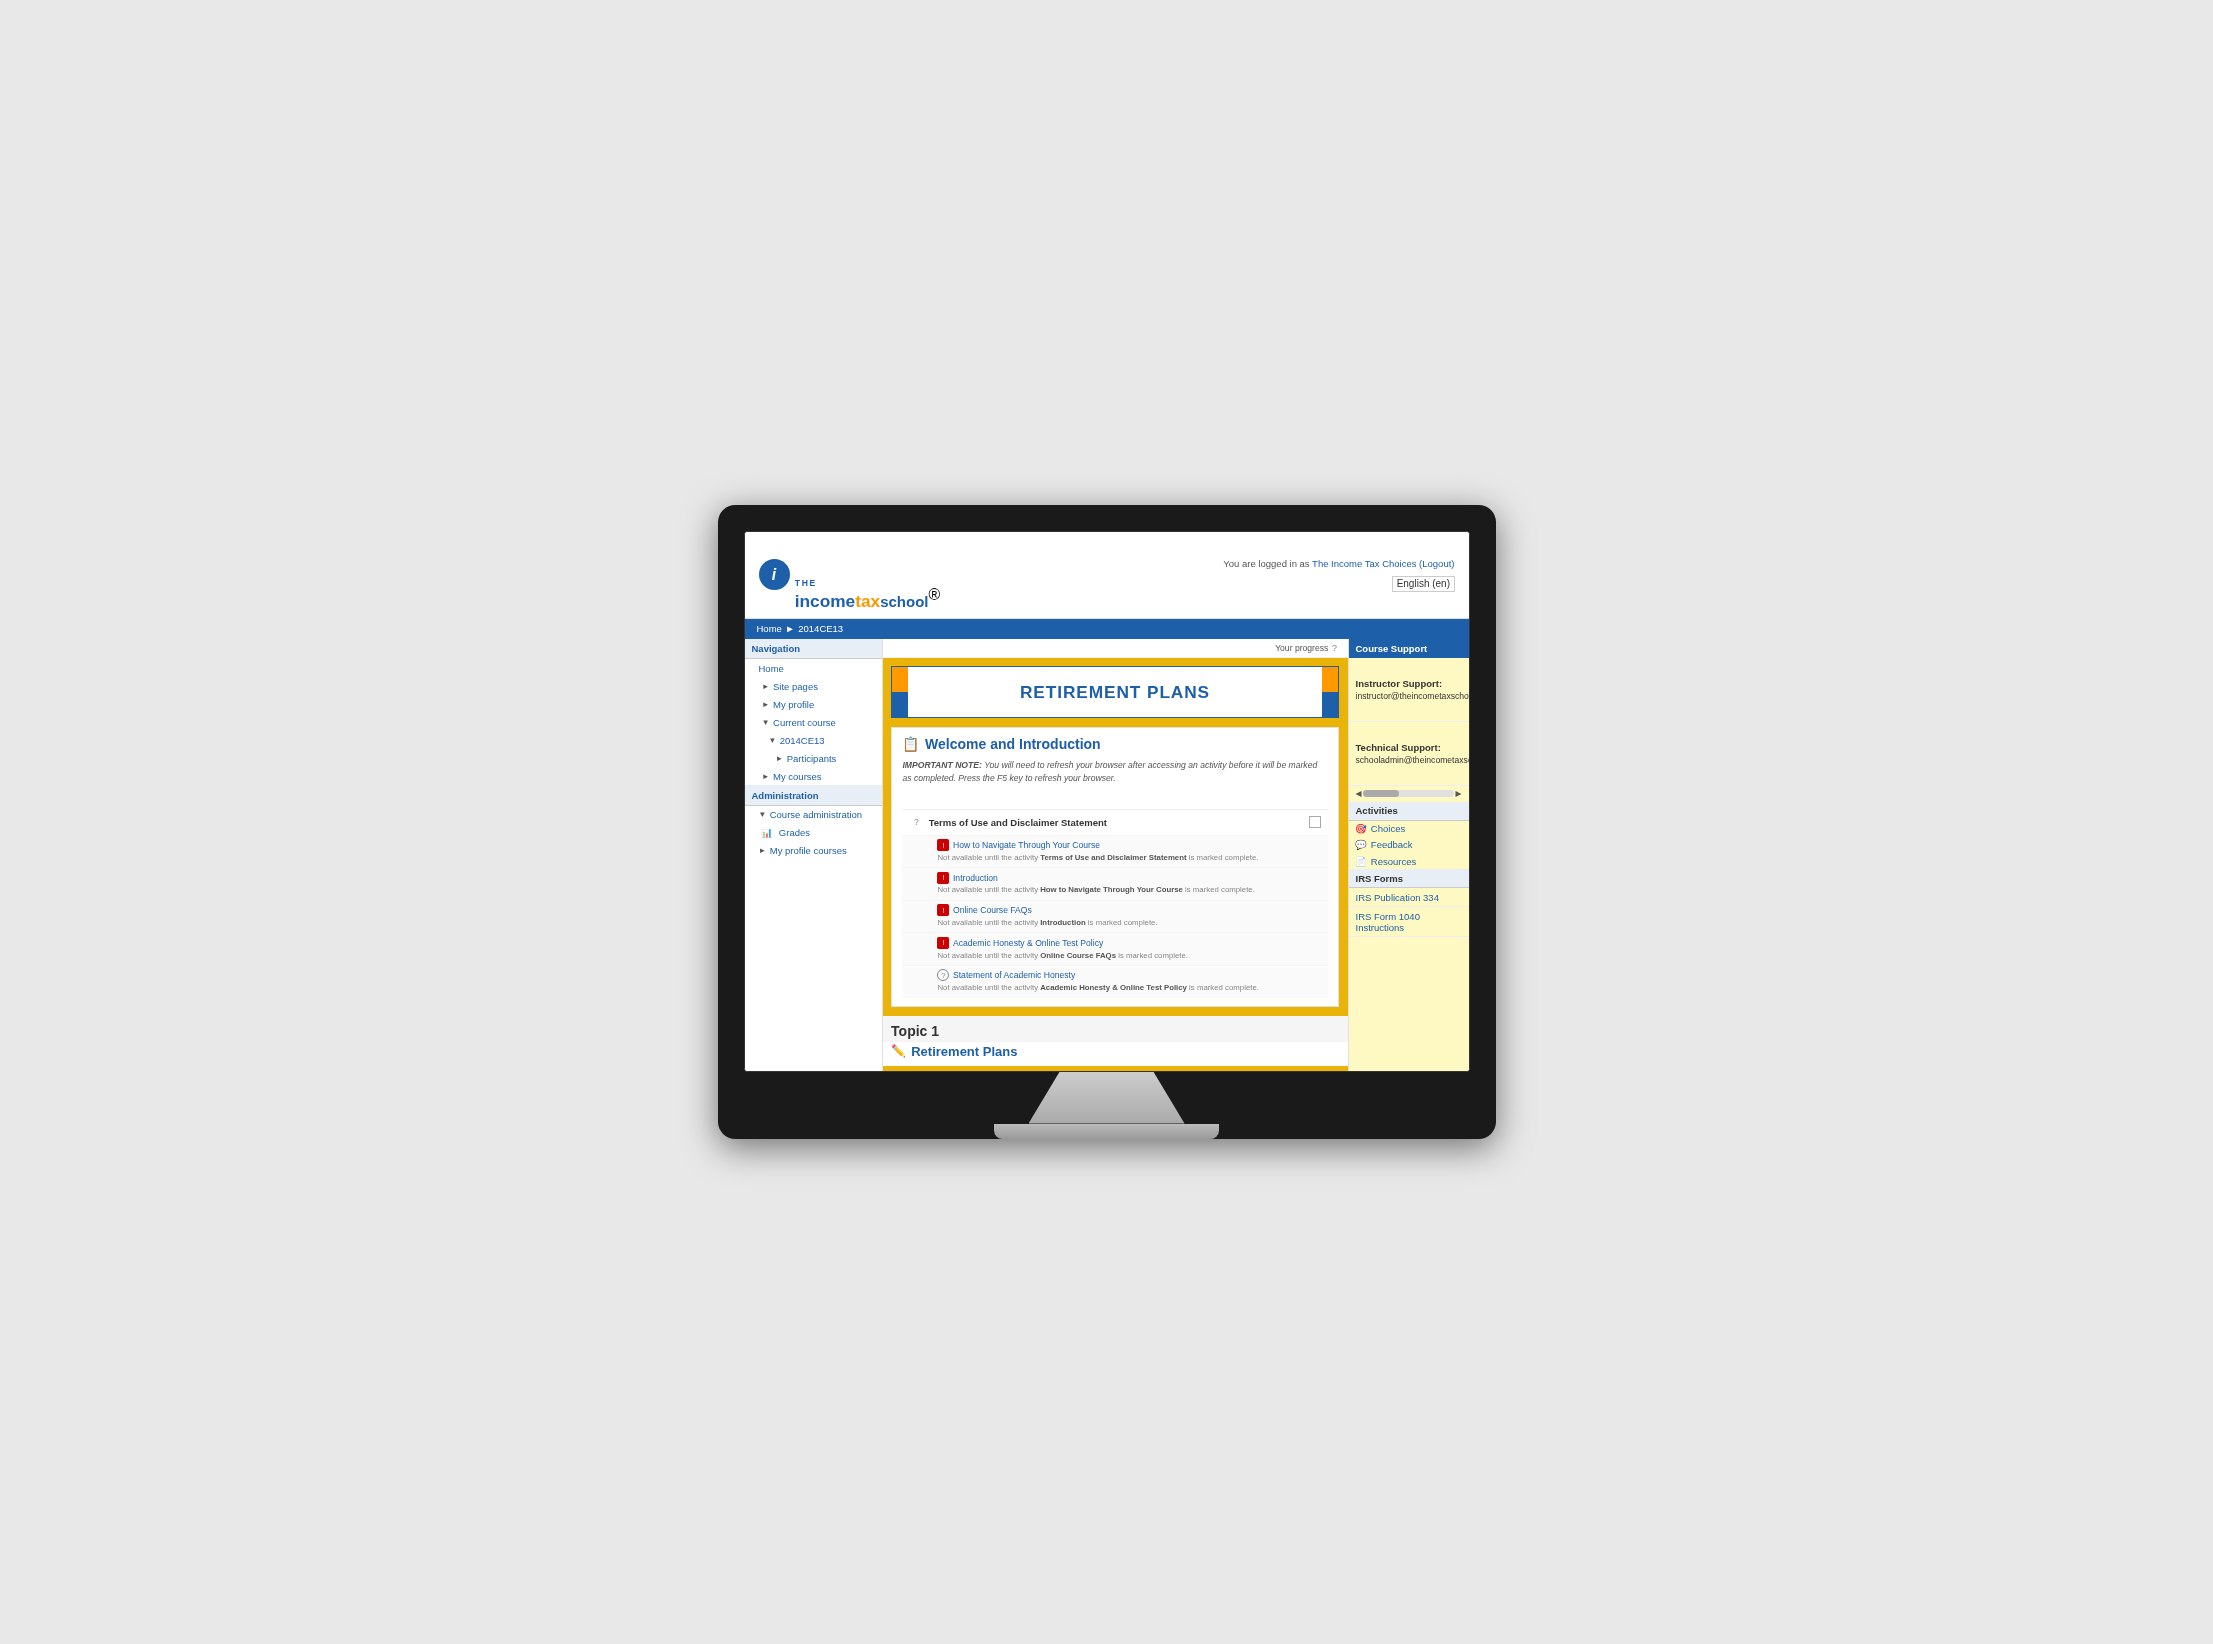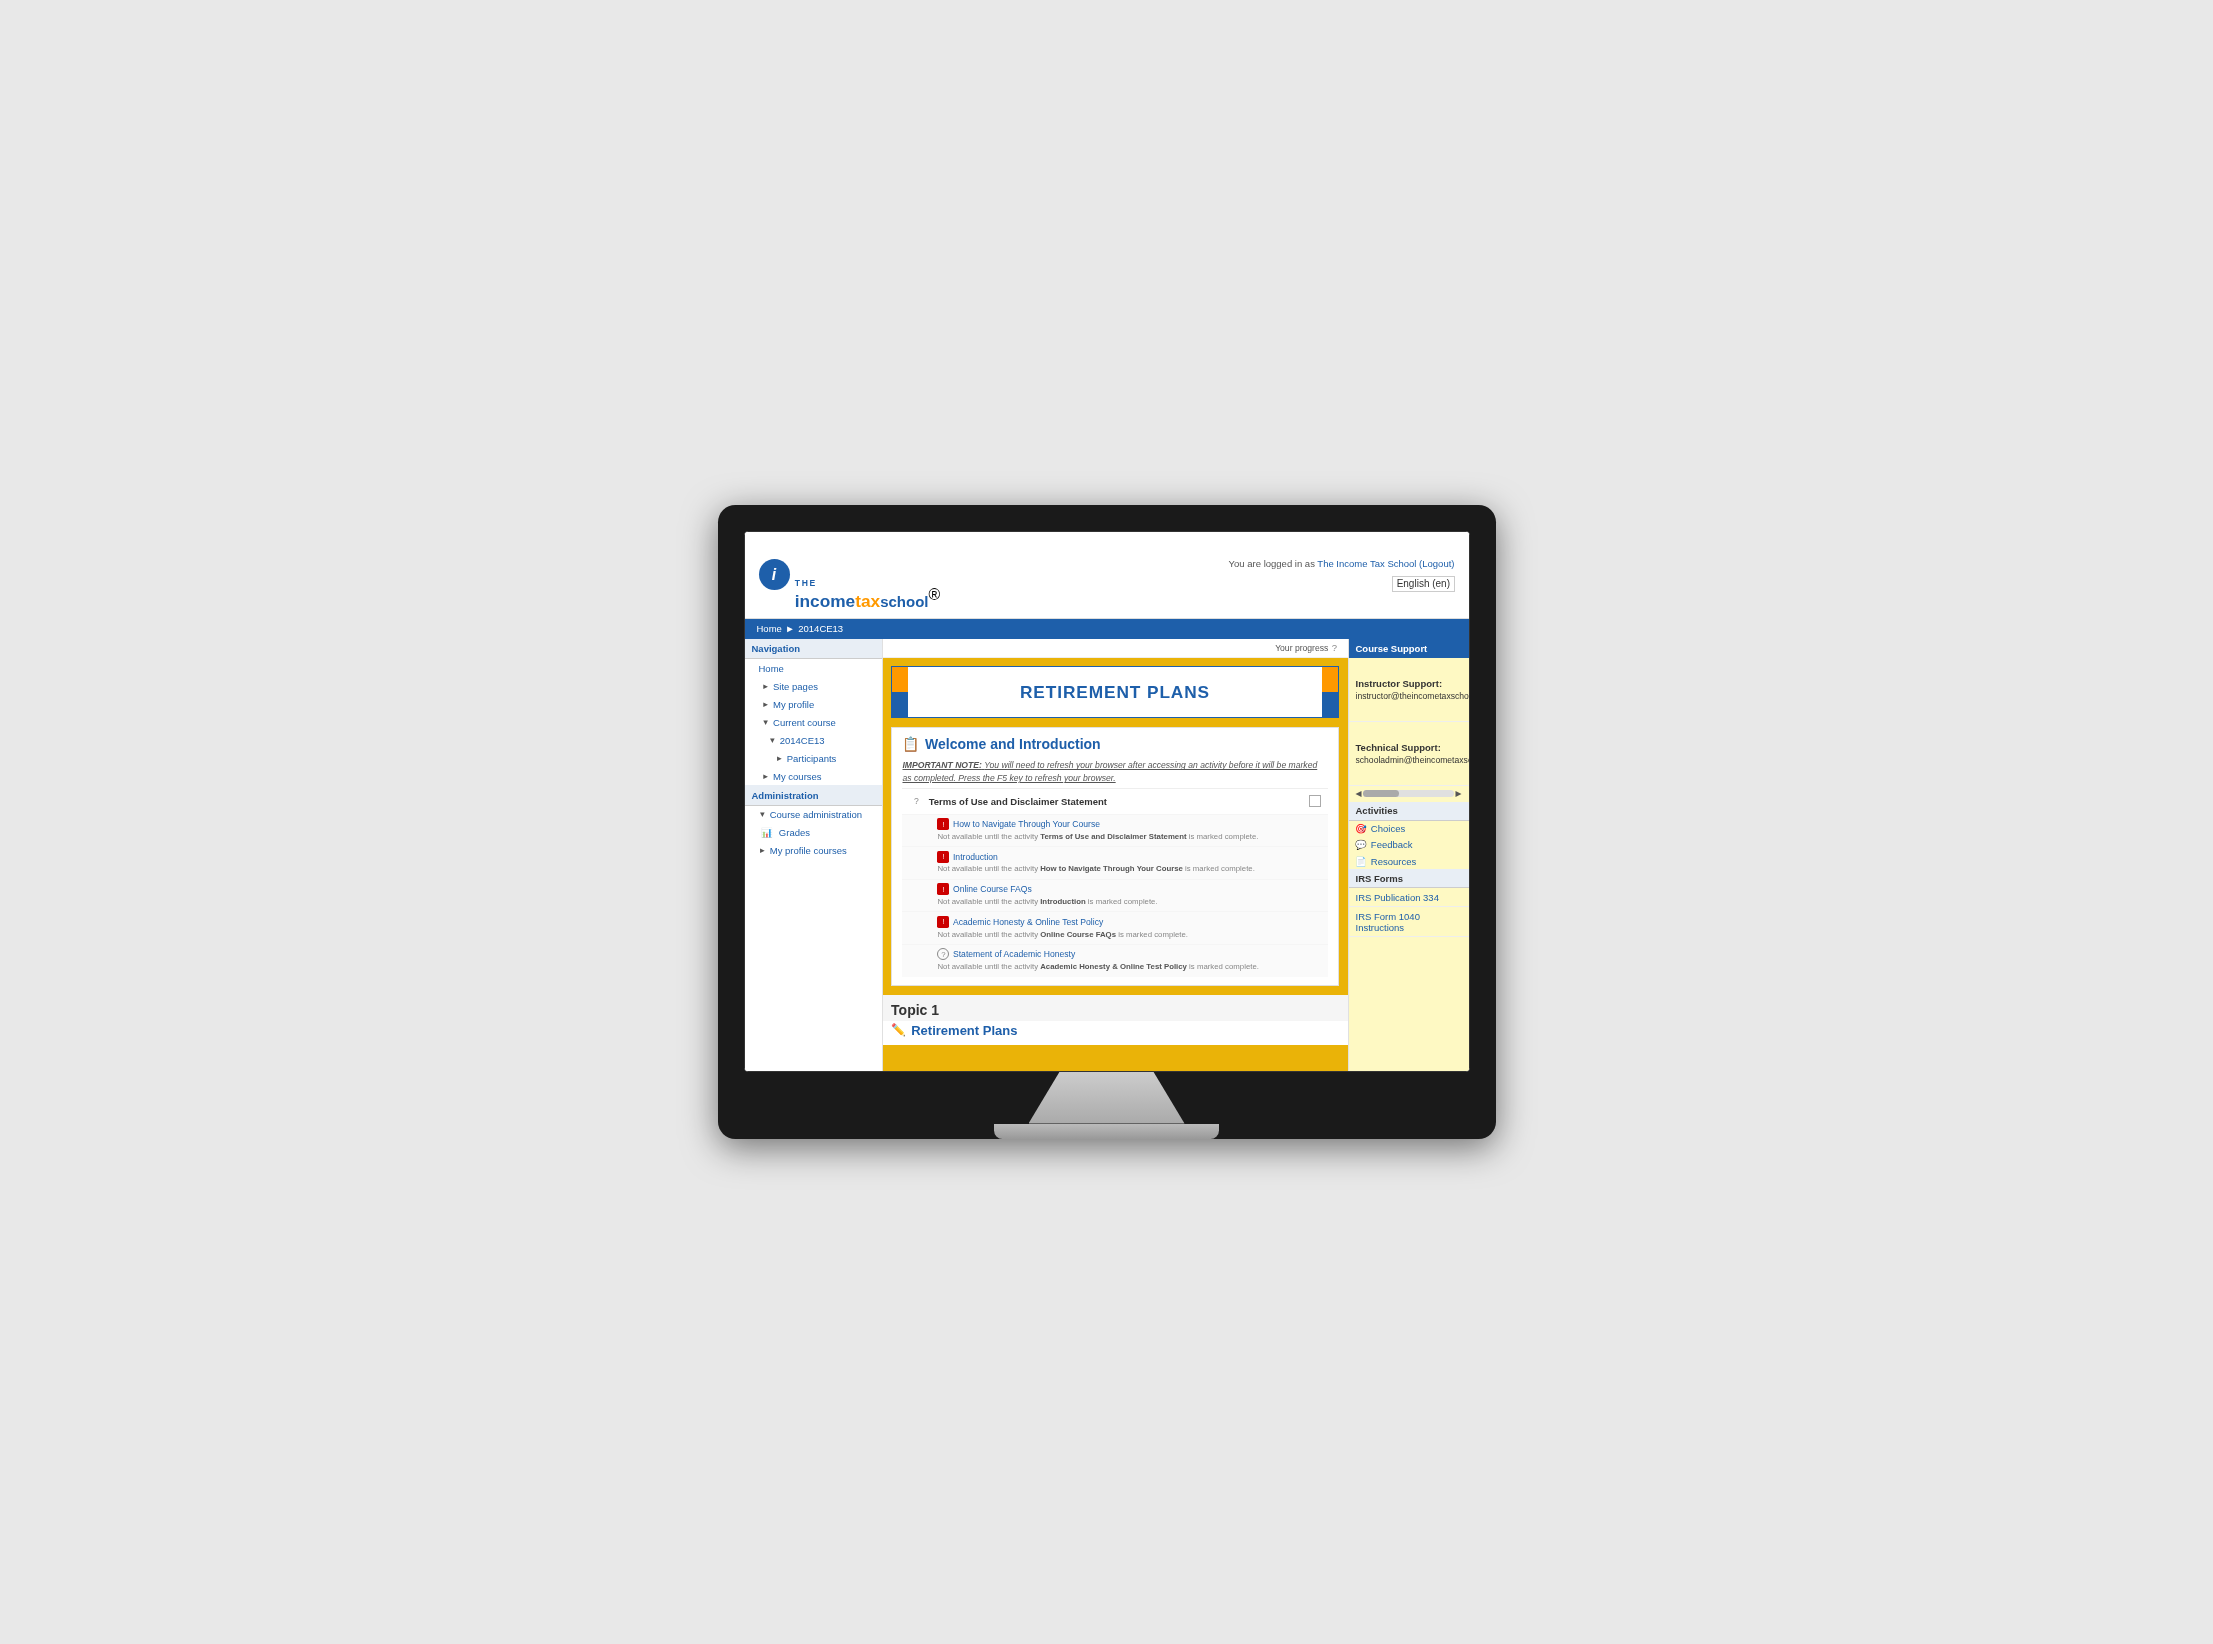--- a/index.html
+++ b/index.html
@@ -322,23 +322,22 @@
       font-weight: bold;
       margin-bottom: 7px;
       display: flex;
       align-items: center;
       gap: 5.2px;
     }
 
     .welcome-note {
       font-size: 8.6px;
       color: #555;
-      margin-bottom: 3px;
+      margin-bottom: 24px;
       line-height: 1.5;
-      text-decoration: underline;
     }
 
     .welcome-note strong { font-style: italic; }
 
     
     .activity-list {
       font-size: 8.6px;
     }
 
     .activity-header {
@@ -478,21 +477,21 @@
         <div class="logo-icon">
           <span>i</span>
         </div>
         <div class="logo-text">
           <span class="logo-the">THE</span>
           <span class="logo-income">income</span><span class="logo-tax">tax</span><span class="logo-school">school</span><sup>®</sup>
         </div>
       </div>
       <div class="top-right">
         <span>You are logged in as</span>
-        <a>The Income Tax School</a>
+        <a>The Income Tax Choices</a>
         <a>(Logout)</a>
         <br>
         <span class="lang-select">English (en)</span>
       </div>
     </div>
 
     <div class="breadcrumb-bar">
       <a>Home</a>
       <span>►</span>
       <span>2014CE13</span>

